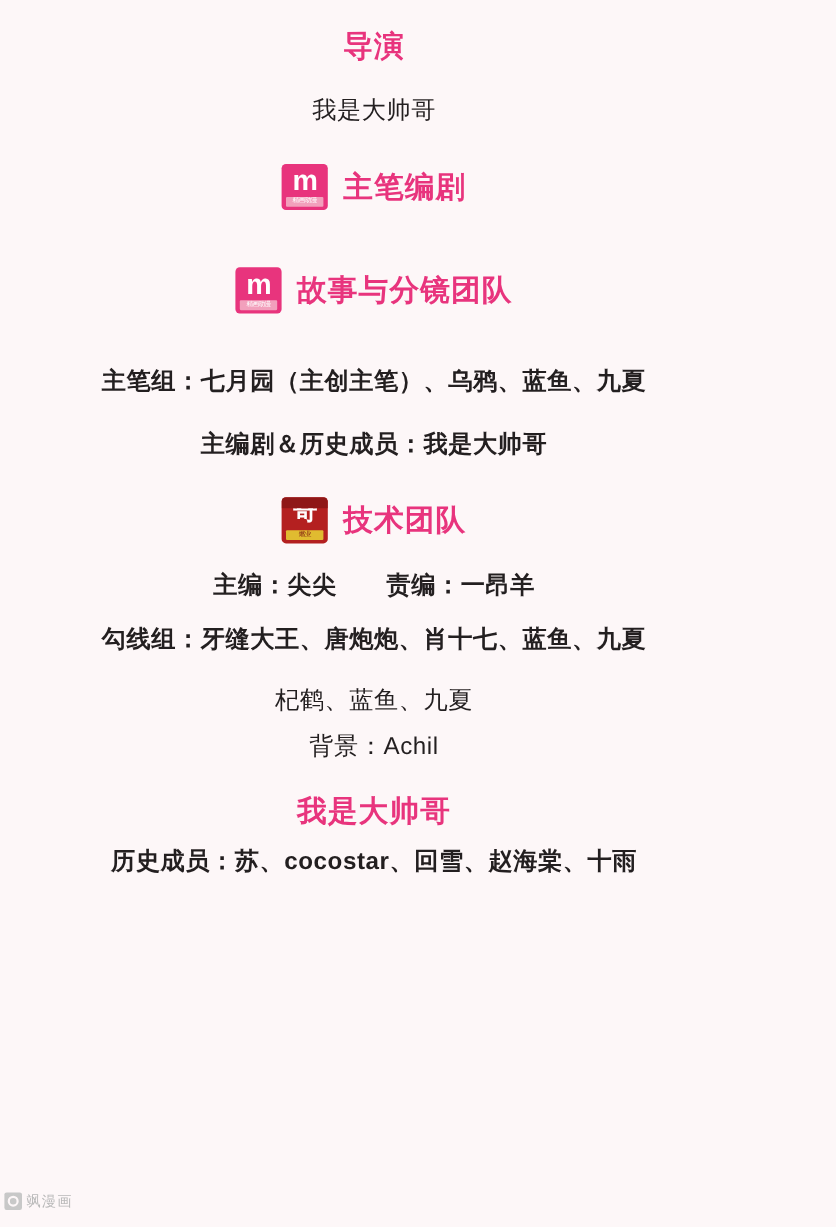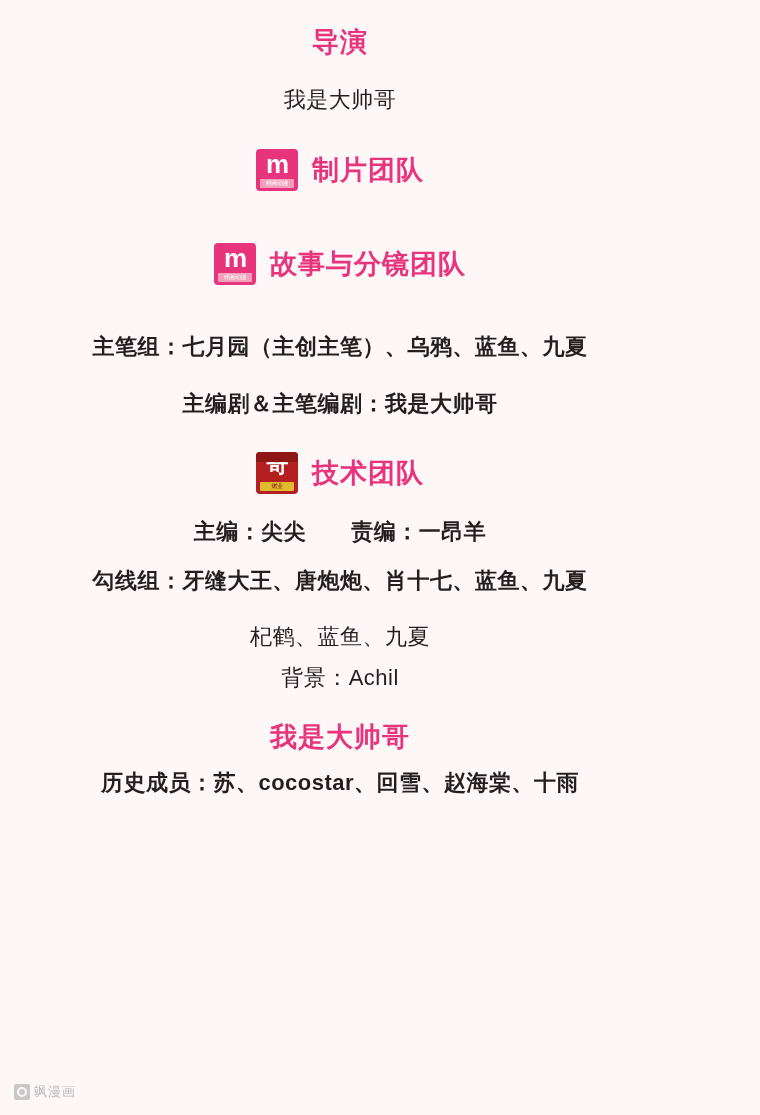--- a/index.html
+++ b/index.html
@@ -107,21 +107,21 @@
   .logo-badge.tech .horns {
     position: absolute;
     top: 0; left: 0; right: 0;
     height: 10px;
     background: #8f1717;
   }
 
   
   .watermark {
     position: absolute;
-    left: 14px;
+    left: 4px;
     bottom: 14px;
     display: flex;
     align-items: center;
     gap: 4px;
   }
   .watermark .wm-mark {
     width: 16px;
     height: 16px;
     background: #c8c8c8;
     border-radius: 2px;
@@ -153,37 +153,37 @@
   </div>
   <div class="sp-28"></div>
   <div class="line">我是大帅哥</div>
 
   <div class="sp-34"></div>
   <div class="heading-row">
     <div class="logo-badge">
       <span class="glyph">m</span>
       <span class="subbar">精画动漫</span>
     </div>
-    <div class="heading">制片团队</div>
+    <div class="heading">主笔编剧</div>
   </div>
   <div class="sp-28"></div>
 
   <div class="sp-24"></div>
   <div class="heading-row">
     <div class="logo-badge">
       <span class="glyph">m</span>
       <span class="subbar">精画动漫</span>
     </div>
     <div class="heading">故事与分镜团队</div>
   </div>
   <div class="sp-24"></div>
   <div class="sp-24"></div>
   <div class="line bold">主笔组：七月园（主创主笔）、乌鸦、蓝鱼、九夏</div>
   <div class="sp-28"></div>
-  <div class="line bold">主编剧＆主笔编剧：我是大帅哥</div>
+  <div class="line bold">主编剧＆历史成员：我是大帅哥</div>
 
   <div class="sp-34"></div>
   <div class="heading-row">
     <div class="logo-badge tech">
       <span class="horns"></span>
       <span class="glyph">奇</span>
       <span class="subbar">燃业</span>
     </div>
     <div class="heading">技术团队</div>
   </div>

